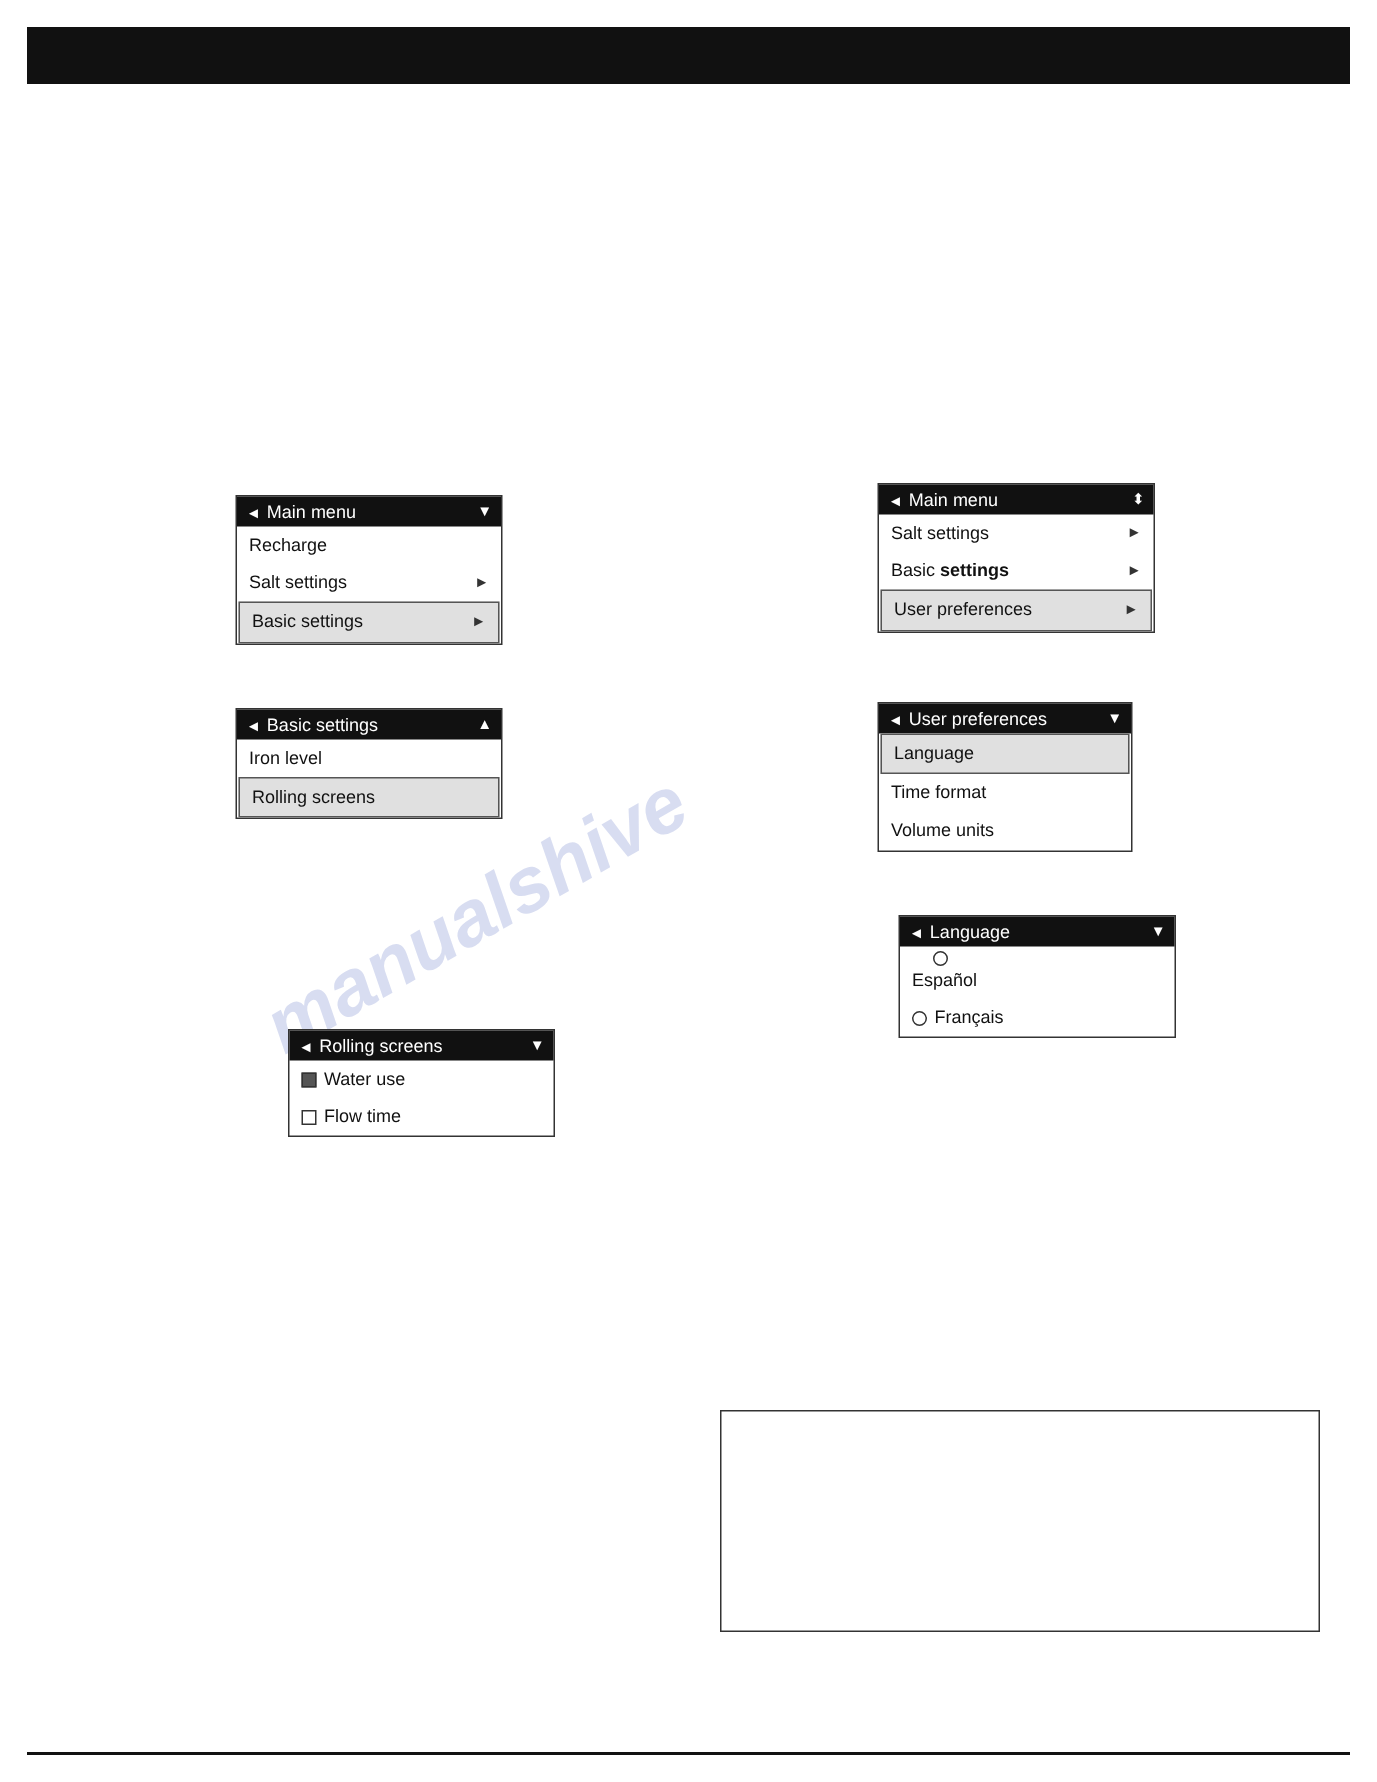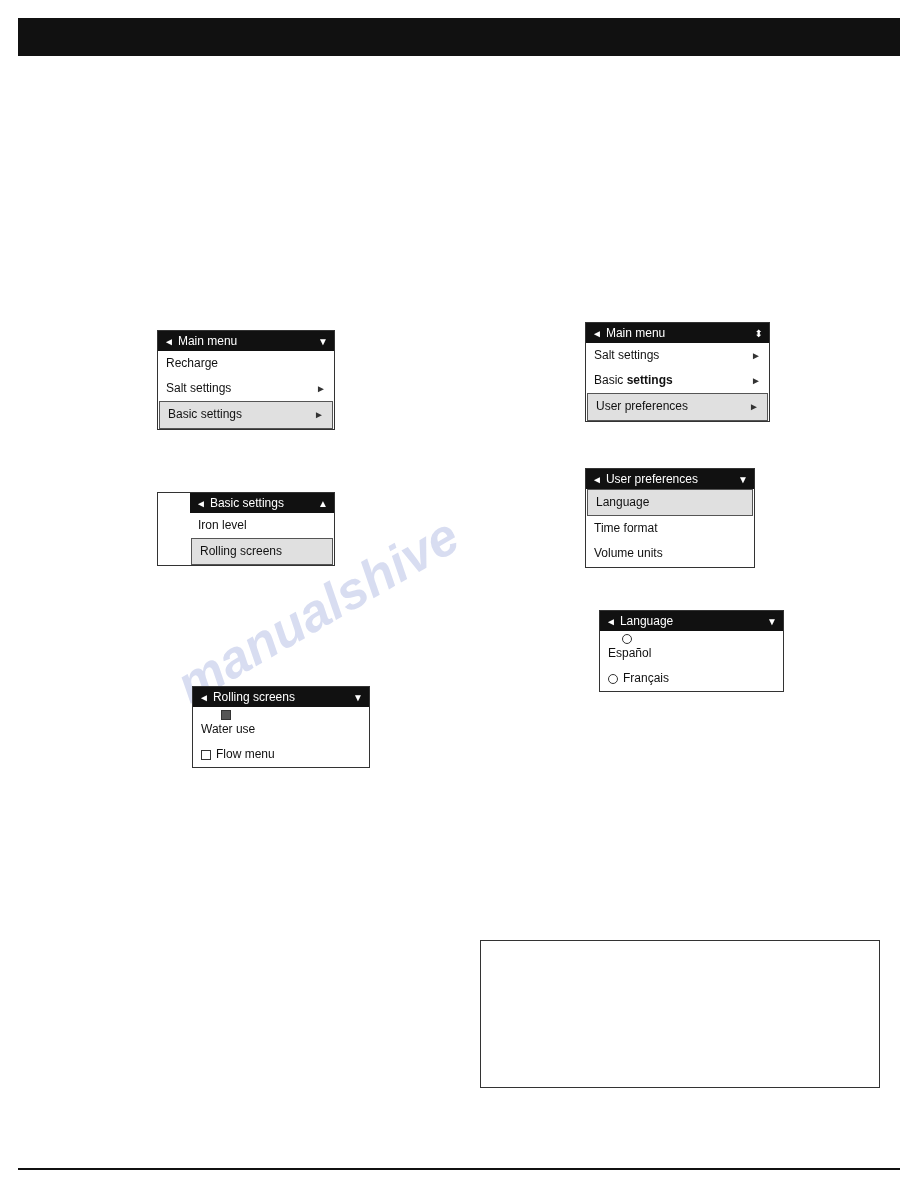--- a/index.html
+++ b/index.html
@@ -192,21 +192,21 @@
   <div class="menu-item">
     <span>Basic <span class="bold-text">settings</span></span>
     <span class="item-arrow">►</span>
   </div>
   <div class="menu-item highlighted">
     <span>User preferences</span>
     <span class="item-arrow">►</span>
   </div>
 </div>
 
-<div class="menu-box" style="top: 492px; left: 157px; width: 178px; padding-left: 32px;">
+<div class="menu-box" style="top: 472px; left: 157px; width: 178px;">
   <div class="menu-title">
     <span><span class="arrow-left">◄</span><span>Basic settings</span></span>
     <span class="arrow-updown">▲</span>
   </div>
   <div class="menu-item">
     <span>Iron level</span>
   </div>
   <div class="menu-item highlighted">
     <span>Rolling screens</span>
   </div>
@@ -227,29 +227,29 @@
     <span>Volume units</span>
   </div>
 </div>
 
 <div class="menu-box" style="top: 686px; left: 157px; width: 178px; margin-left: 35px;">
   <div class="menu-title">
     <span><span class="arrow-left">◄</span><span>Rolling screens</span></span>
     <span class="arrow-updown">▼</span>
   </div>
   <div class="menu-item">
-    <span style="display:flex;align-items:center;flex-direction:column;">
+    <span style="display:flex;align-items:center;">
       <span class="checkbox-indicator"></span>
       <span>Water use</span>
     </span>
   </div>
   <div class="menu-item">
     <span style="display:flex;align-items:center;">
       <span class="checkbox-indicator empty"></span>
-      <span>Flow menu</span>
+      <span>Flow time</span>
     </span>
   </div>
 </div>
 
 <div class="menu-box" style="top: 610px; left: 599px; width: 185px;">
   <div class="menu-title">
     <span><span class="arrow-left">◄</span><span>Language</span></span>
     <span class="arrow-updown">▼</span>
   </div>
   <div class="menu-item">

